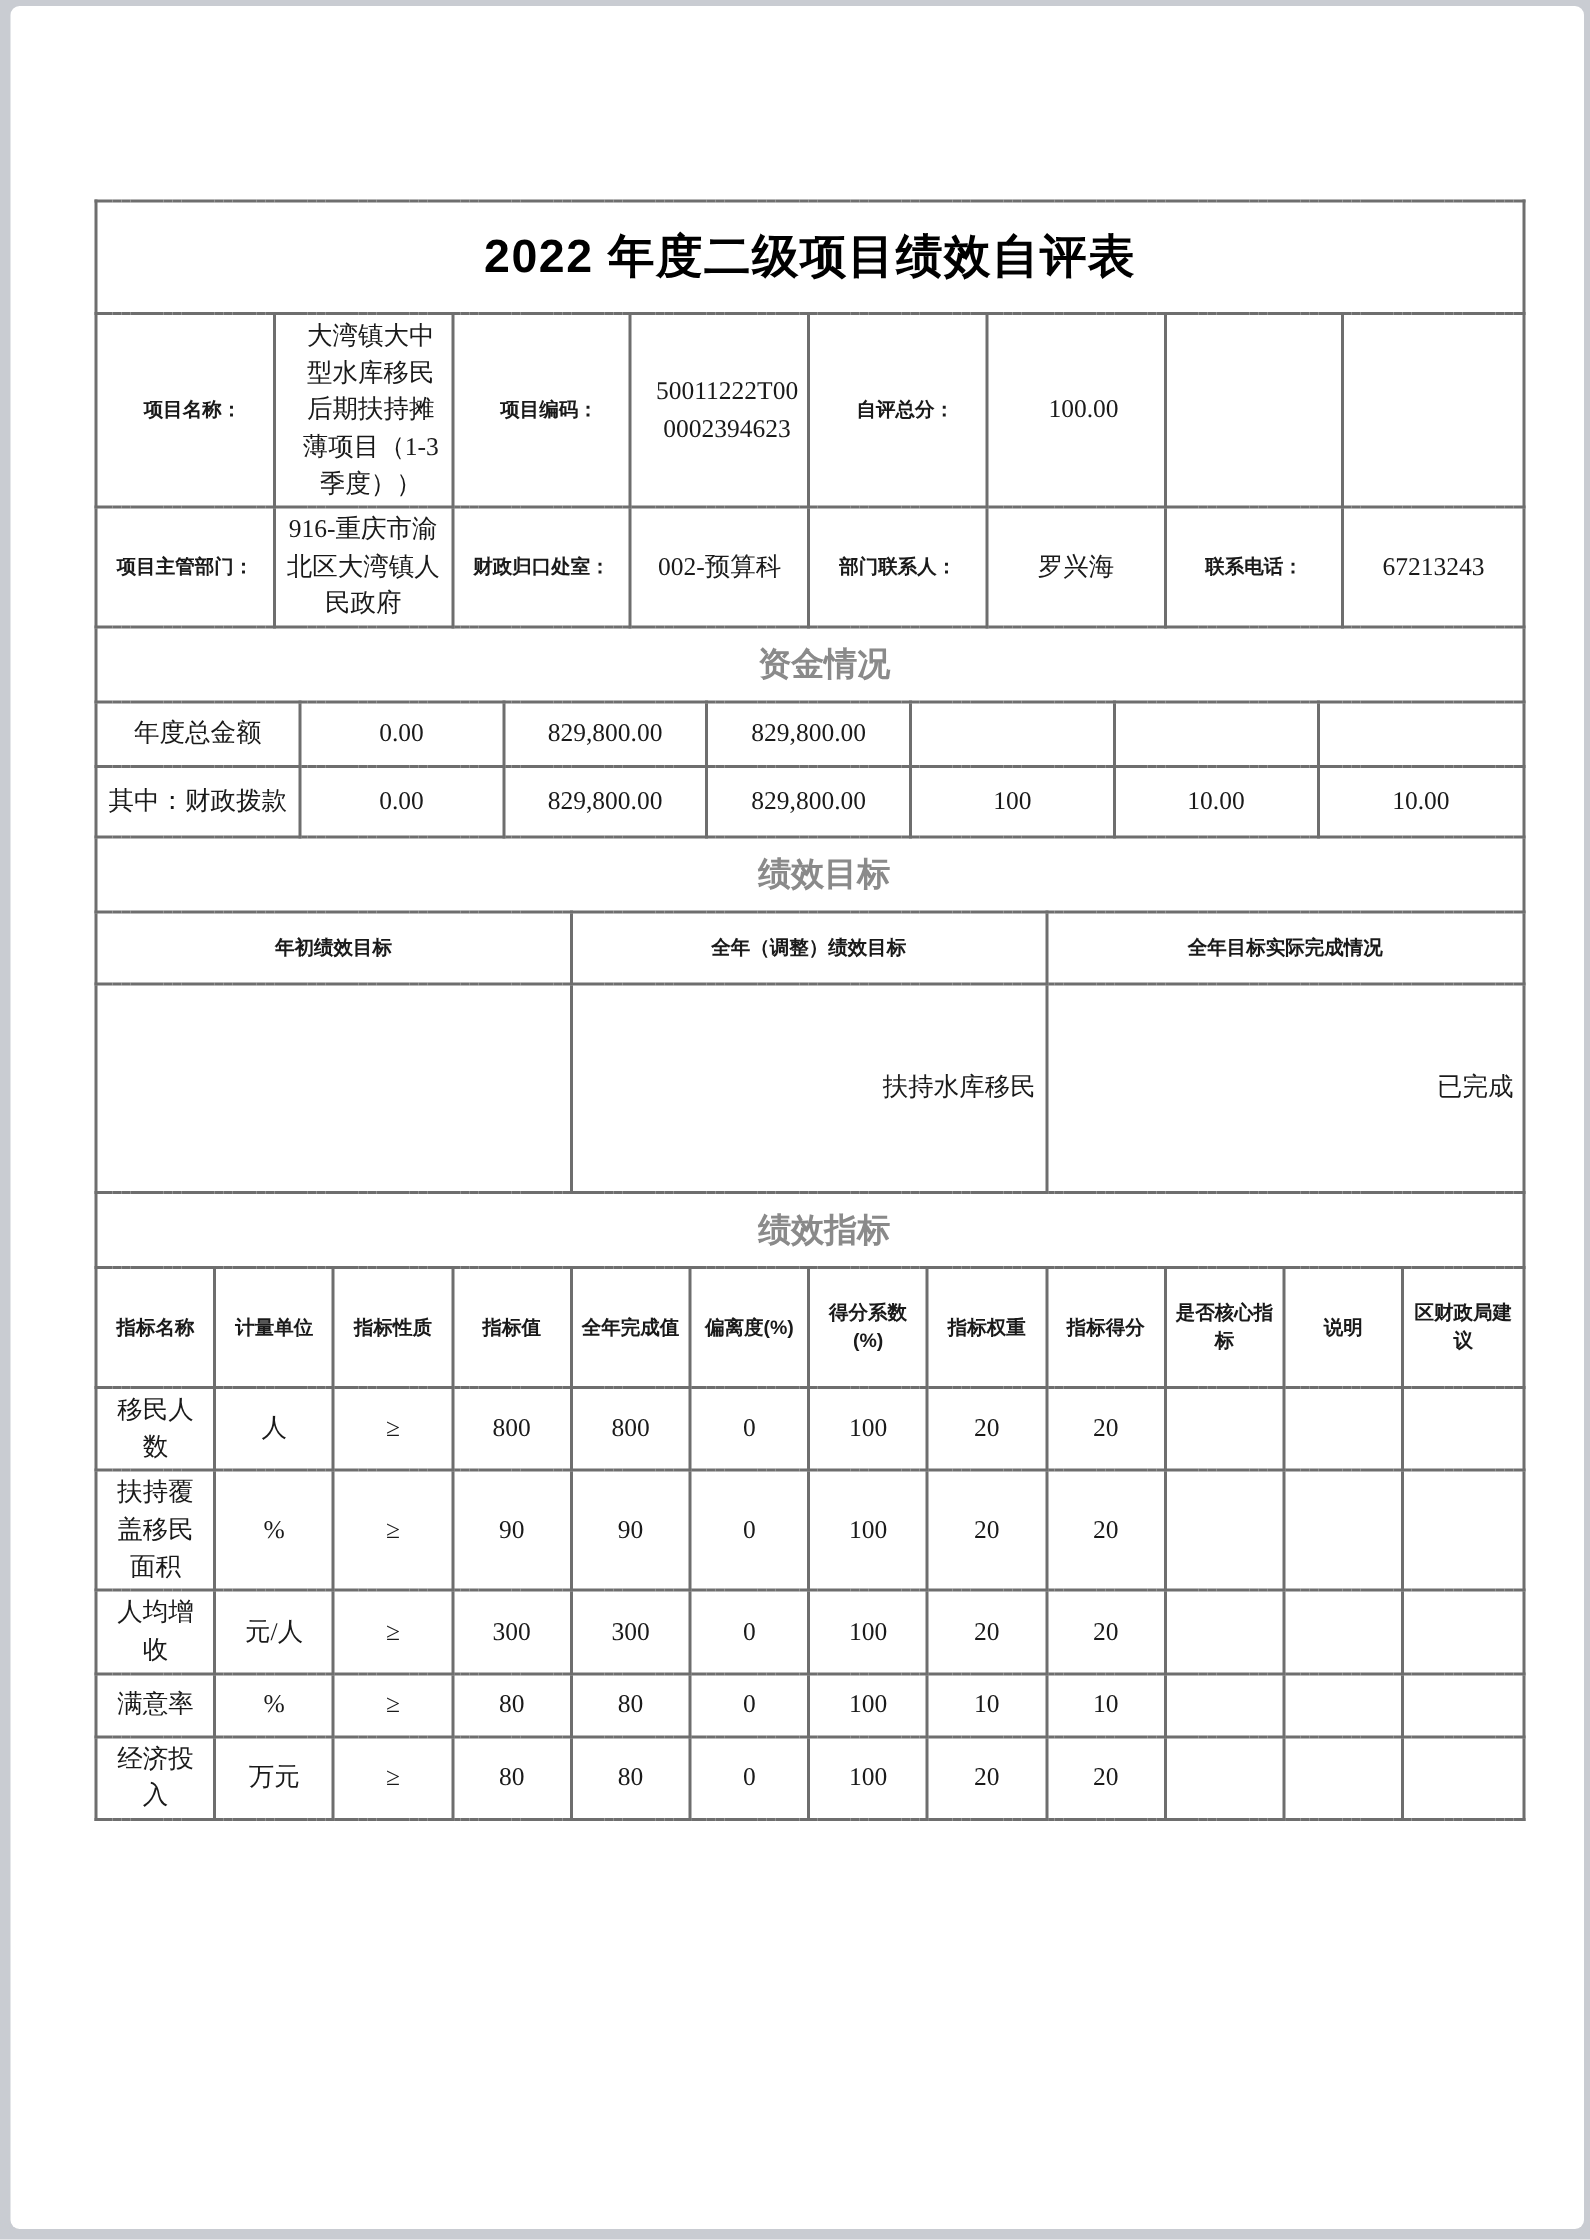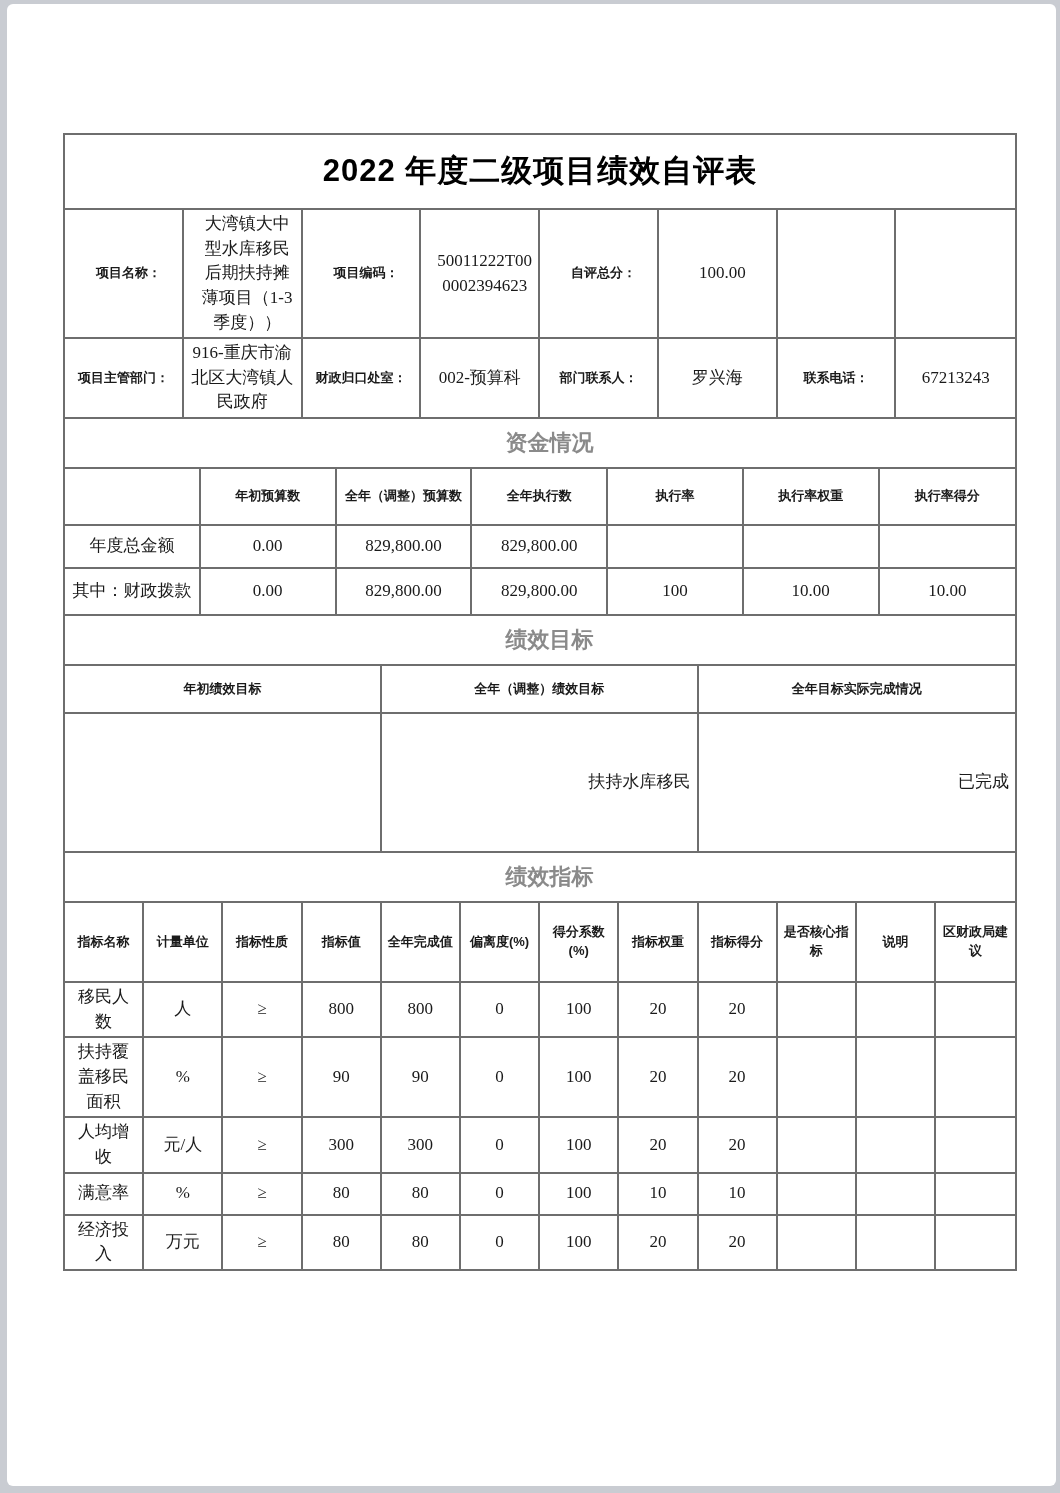--- a/index.html
+++ b/index.html
@@ -257,29 +257,20 @@
       <td colspan="21" class="val">002-预算科</td>
       <td colspan="21" class="lbl">部门联系人：</td>
       <td colspan="21" class="val">罗兴海</td>
       <td colspan="21" class="lbl">联系电话：</td>
       <td colspan="21" class="val">67213243</td>
     </tr>
 
     <tr class="h-sec">
       <td colspan="168" class="section-cell">资金情况</td>
     </tr>
-    <tr class="h-f0">
-      <td colspan="24" class="lbl"></td>
-      <td colspan="24" class="lbl">年初预算数</td>
-      <td colspan="24" class="lbl">全年（调整）预算数</td>
-      <td colspan="24" class="lbl">全年执行数</td>
-      <td colspan="24" class="lbl">执行率</td>
-      <td colspan="24" class="lbl">执行率权重</td>
-      <td colspan="24" class="lbl">执行率得分</td>
-    </tr>
     <tr class="h-f1">
       <td colspan="24" class="val">年度总金额</td>
       <td colspan="24" class="val">0.00</td>
       <td colspan="24" class="val">829,800.00</td>
       <td colspan="24" class="val">829,800.00</td>
       <td colspan="24" class="val"></td>
       <td colspan="24" class="val"></td>
       <td colspan="24" class="val"></td>
     </tr>
     <tr class="h-f2">

